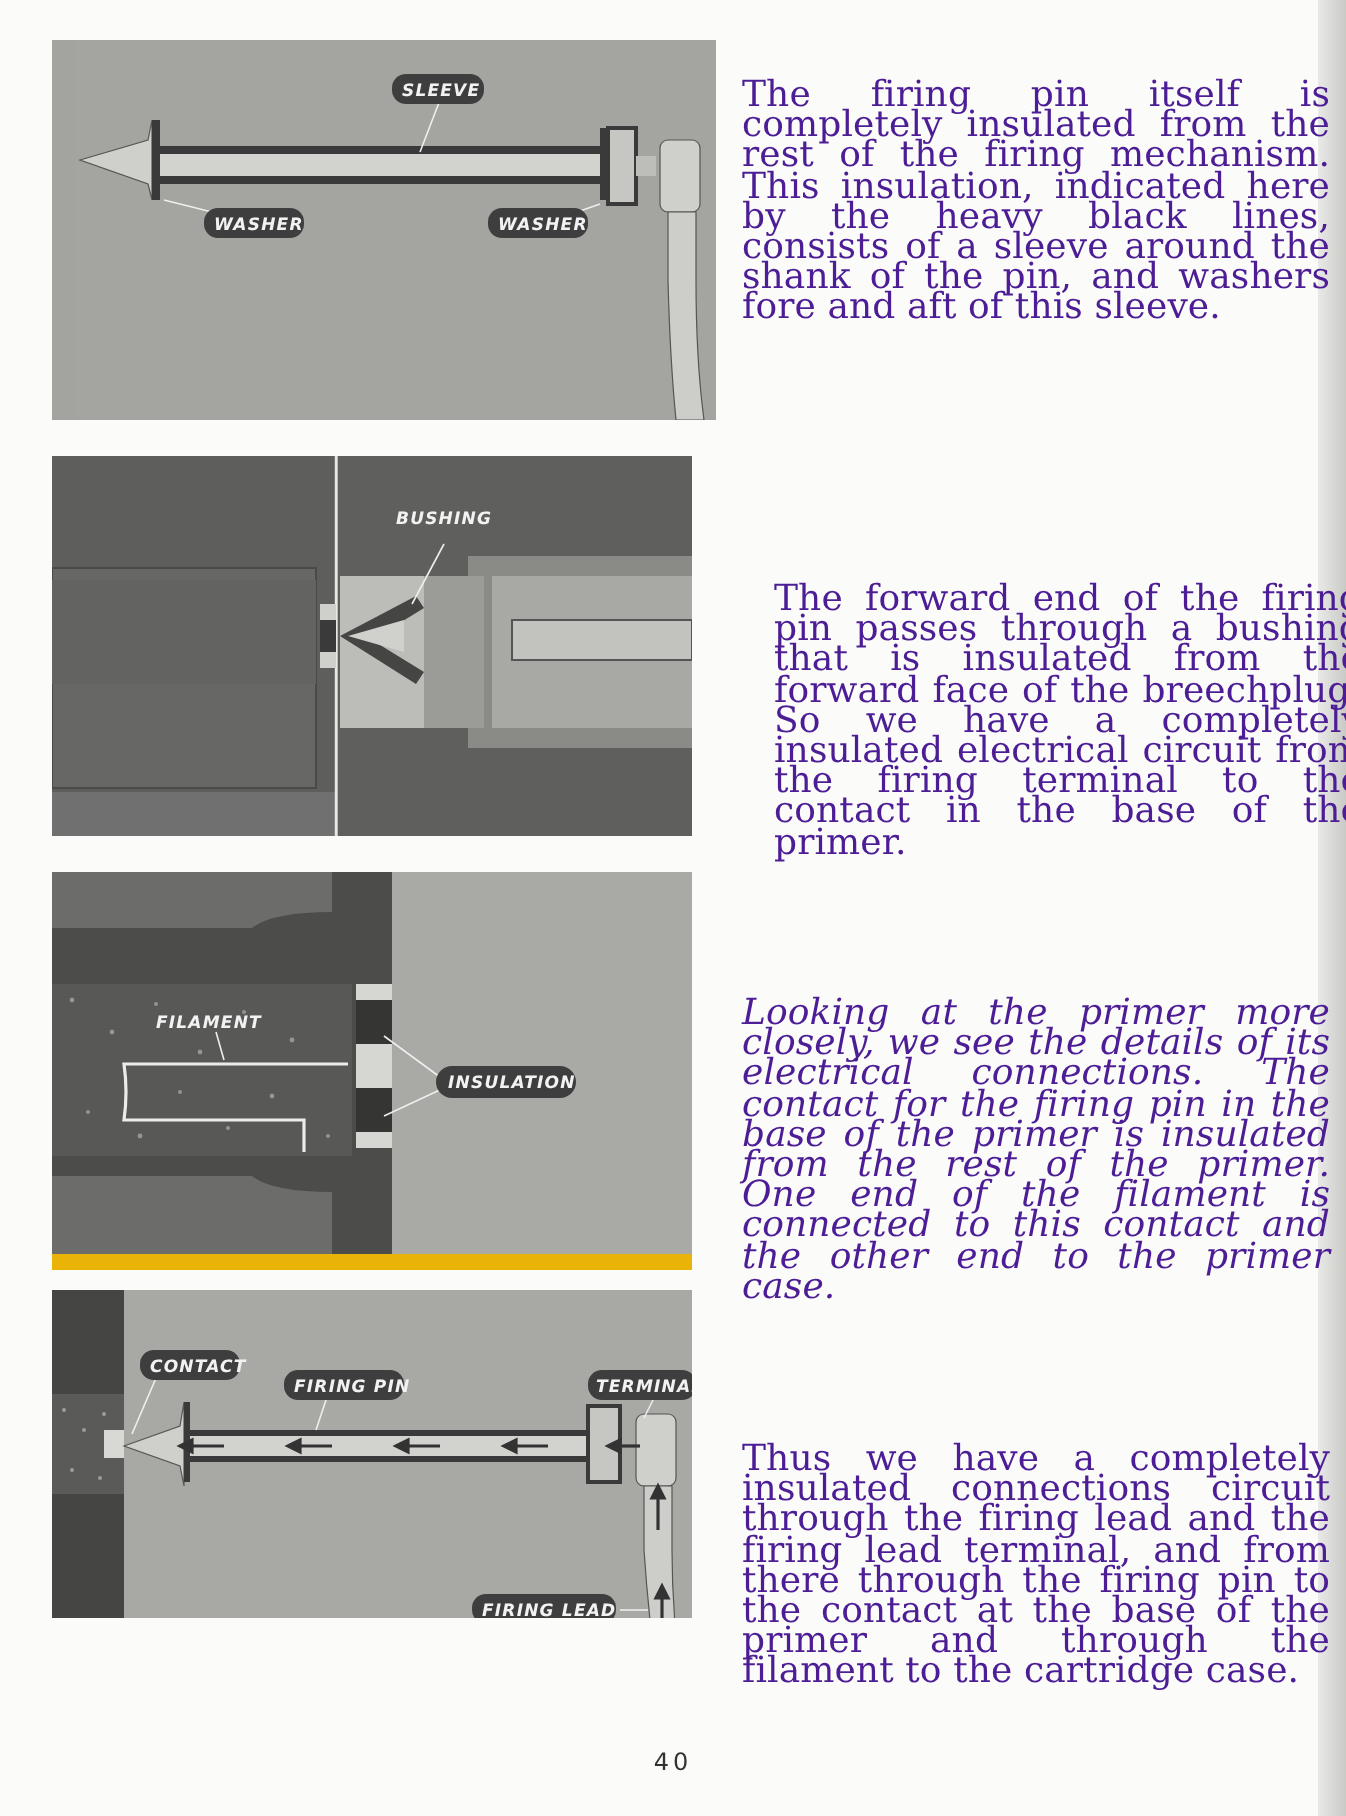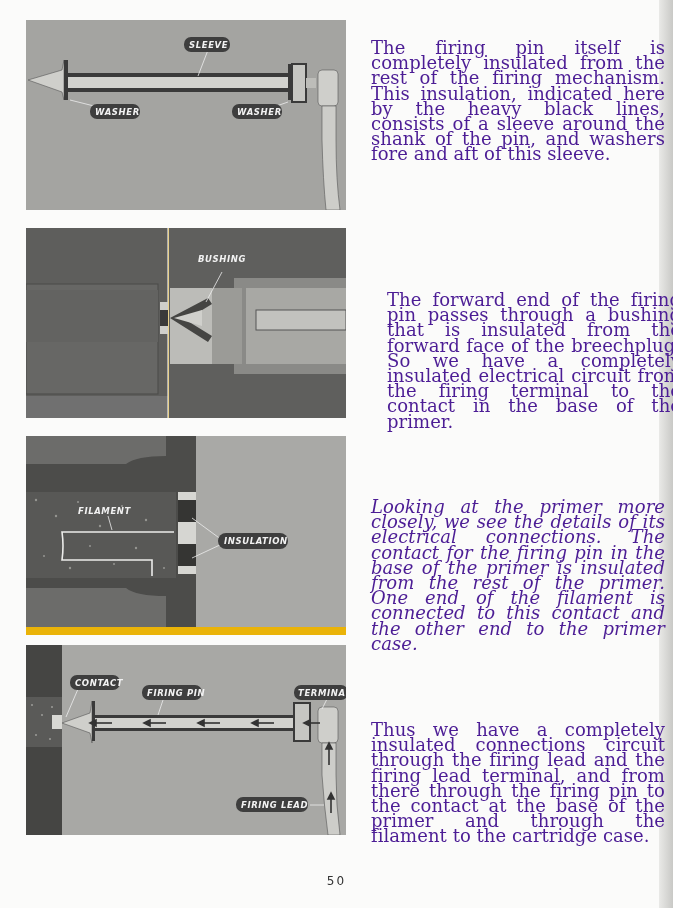--- a/index.html
+++ b/index.html
@@ -32,21 +32,21 @@
     position:absolute; left:0; width:673px; top:874px;
     text-align:center; font-family:"DejaVu Sans", sans-serif;
     font-size:12px; color:#333; letter-spacing:2px;
   }
 </style>
 </head>
 <body>
 
 <div class="right-strip"></div>
 
-<div class="panel" style="top:20px;height:190px;background:#a3a3a0;">
+<div class="panel" style="top:20px;height:190px;background:#a3a3a0;padding-left:12px;">
   <svg width="320" height="190" viewBox="0 0 320 190">
     <rect x="0" y="0" width="320" height="190" fill="#a4a4a1"></rect>
 
     <polygon points="2,60 36,50 38,40 38,80 36,72" fill="#cfcfcb" stroke="#555" stroke-width="0.6"></polygon>
     <rect x="38" y="40" width="4" height="40" fill="#3a3a3a"></rect>
 
     <rect x="42" y="53" width="228" height="4" fill="#3a3a3a"></rect>
     <rect x="42" y="57" width="228" height="11" fill="#d2d2ce"></rect>
     <rect x="42" y="68" width="228" height="4" fill="#3a3a3a"></rect>
 
@@ -127,21 +127,21 @@
     <line x1="86" y1="94" x2="82" y2="80" stroke="#eee" stroke-width="0.8"></line>
     <line x1="166" y1="82" x2="196" y2="104" stroke="#eee" stroke-width="0.8"></line>
     <line x1="166" y1="122" x2="196" y2="108" stroke="#eee" stroke-width="0.8"></line>
     <text class="label-text" x="52" y="78">FILAMENT</text>
     <rect x="192" y="97" width="70" height="16" rx="8" fill="#3e3e3e"></rect>
     <text class="label-text" x="198" y="108">INSULATION</text>
   </svg>
 </div>
 <p class="caption" style="top:499px;margin:0;font-style:italic;">Looking at the primer more closely, we see the details of its electrical connections. The contact for the firing pin in the base of the primer is insulated from the rest of the primer. One end of the filament is connected to this contact and the other end to the primer case.</p>
 
-<div class="panel" style="top:645px;height:190px;">
+<div class="panel" style="top:645px;height:164px;">
   <svg width="320" height="190" viewBox="0 0 320 190">
     <rect x="0" y="0" width="320" height="190" fill="#a8a8a5"></rect>
     <rect x="0" y="0" width="36" height="190" fill="#454543"></rect>
     <rect x="0" y="52" width="36" height="50" fill="#5a5a58"></rect>
     <g fill="#c8c8c4" opacity="0.6">
       <circle cx="6" cy="60" r="1"></circle>
         <circle cx="16" cy="70" r="1"></circle>
         <circle cx="26" cy="62" r="1"></circle>
       <circle cx="10" cy="90" r="1"></circle>
         <circle cx="24" cy="94" r="1"></circle>
@@ -181,13 +181,13 @@
     <rect x="116" y="40" width="60" height="15" rx="7" fill="#3e3e3e"></rect>
     <text class="label-text" x="121" y="51">FIRING PIN</text>
     <rect x="268" y="40" width="54" height="15" rx="7" fill="#3e3e3e"></rect>
     <text class="label-text" x="272" y="51">TERMINAL</text>
     <rect x="210" y="152" width="72" height="15" rx="7" fill="#3e3e3e"></rect>
     <text class="label-text" x="215" y="163">FIRING LEAD</text>
   </svg>
 </div>
 <p class="caption" style="top:722px;margin:0;">Thus we have a completely insulated connections circuit through the firing lead and the firing lead terminal, and from there through the firing pin to the contact at the base of the primer and through the filament to the cartridge case.</p>
 
-<div class="page-number">50</div>
+<div class="page-number">40</div>
 
 </body></html>

